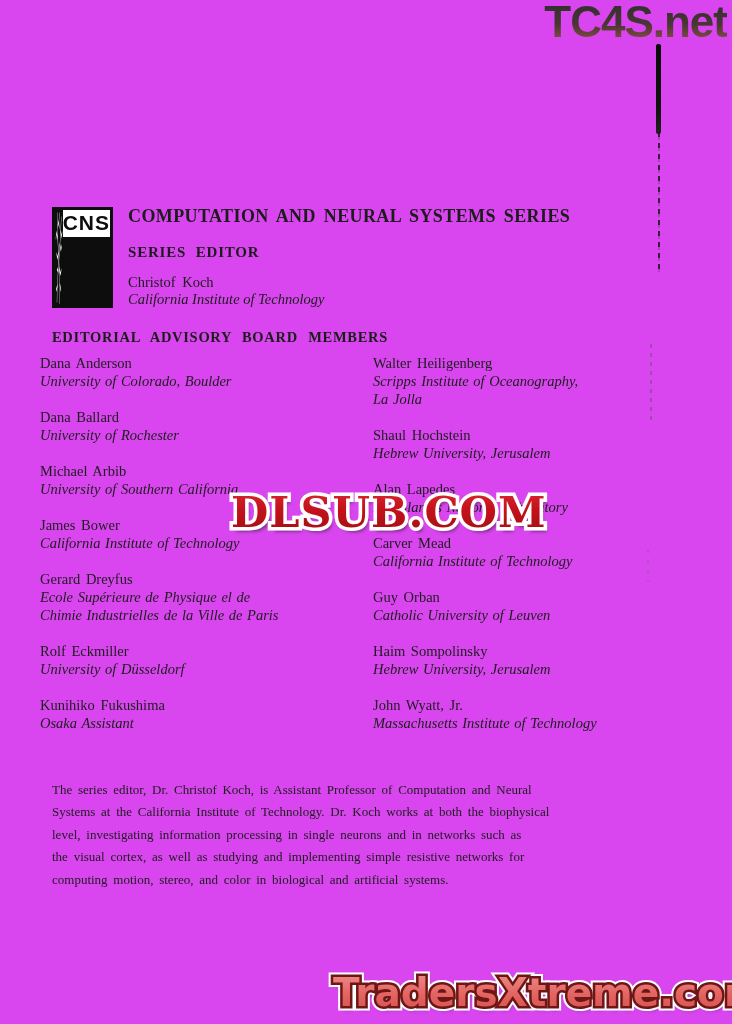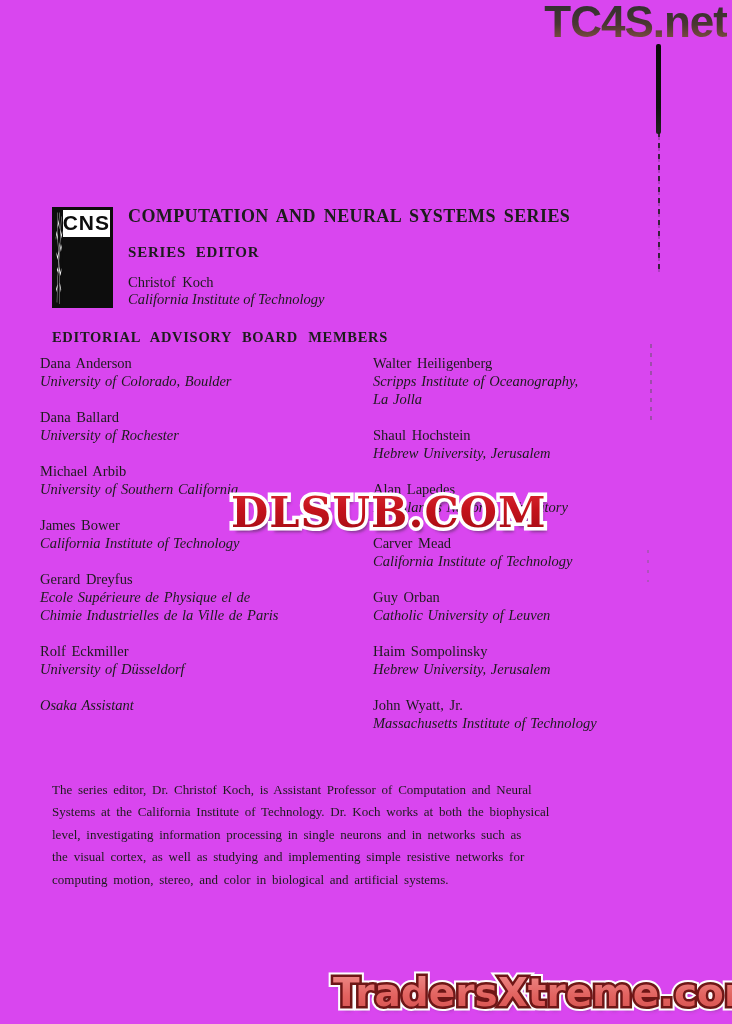--- a/index.html
+++ b/index.html
@@ -175,20 +175,21 @@
     <div class="entry">
       <div class="member-name">Gerard Dreyfus</div>
       <div class="member-affil">Ecole Supérieure de Physique el de
 Chimie Industrielles de la Ville de Paris</div>
     </div>
     <div class="entry">
       <div class="member-name">Rolf Eckmiller</div>
       <div class="member-affil">University of Düsseldorf</div>
     </div>
     <div class="entry">
+      <div class="member-name">Kunihiko Fukushima</div>
       <div class="member-affil">Osaka Assistant</div>
     </div>
   </div>
 
   <div class="col col-right">
     <div class="entry">
       <div class="member-name">Walter Heiligenberg</div>
       <div class="member-affil">Scripps Institute of Oceanography,
 La Jolla</div>
     </div>

